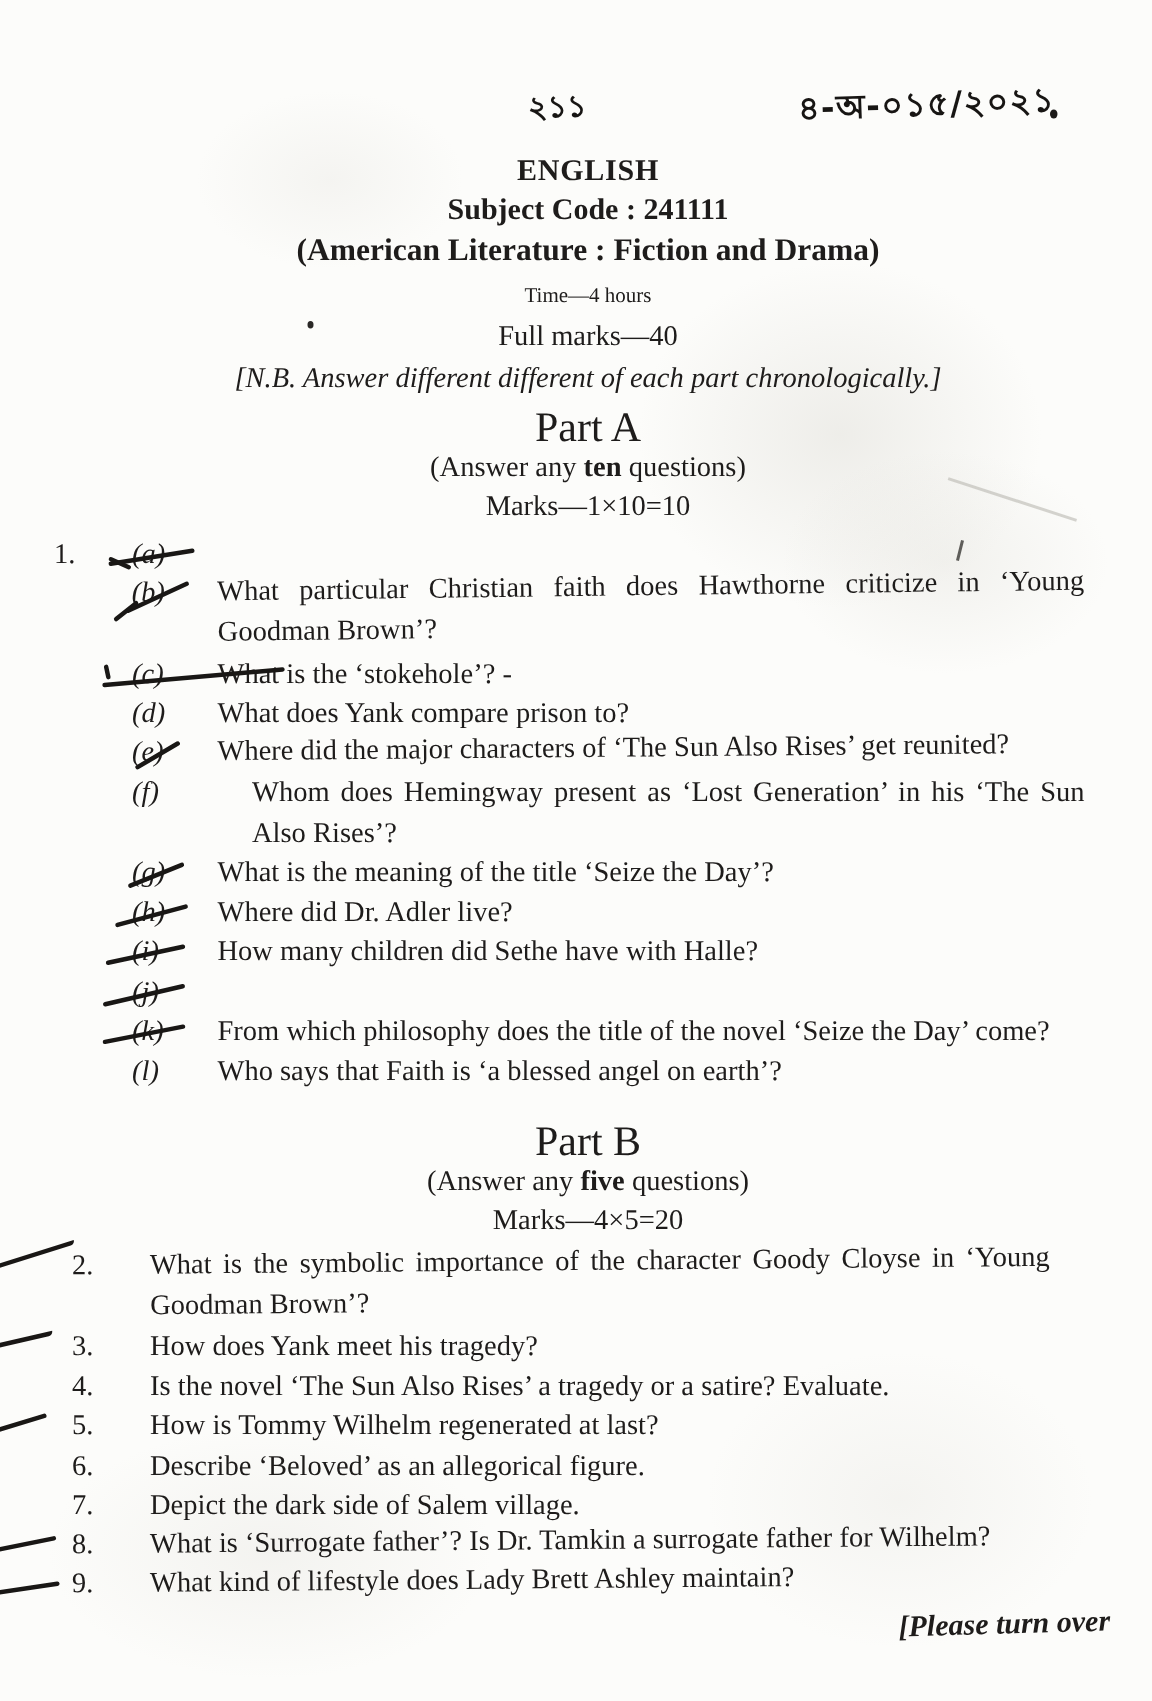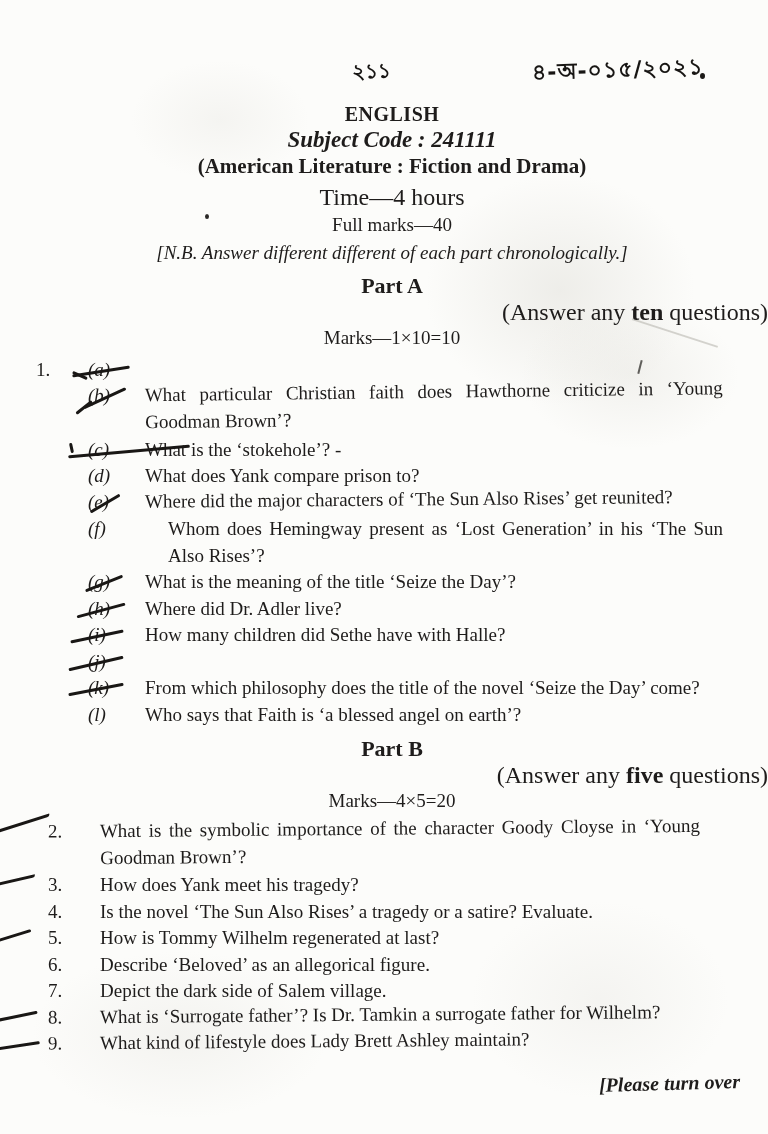--- a/index.html
+++ b/index.html
@@ -23,27 +23,27 @@
     position:absolute;
     font-family:"DejaVu Sans",sans-serif;
     font-weight:700;color:#171513;
   }
   .hw-center{left:352px;top:56px;font-size:20px;transform:rotate(-1.5deg);}
   .hw-right{left:532px;top:52px;font-size:22px;transform:rotate(-2deg);letter-spacing:1px;}
 
   .doc{position:absolute;left:0;top:0;width:768px;padding-top:101px;}
   .c{text-align:center;padding-left:16px;}
   .t-english{font-size:20px;font-weight:bold;line-height:26px;letter-spacing:.5px;}
-  .t-code{font-size:23px;font-weight:bold;line-height:26px;font-style:italic;}
+  .t-code{font-size:20px;font-weight:bold;line-height:26px;}
   .t-sub{font-size:21px;font-weight:bold;line-height:27px;}
-  .t-time{font-size:24px;line-height:27px;margin-top:4px;}
+  .t-time{font-size:14px;line-height:27px;margin-top:4px;}
   .t-marks{font-size:19px;line-height:27px;}
   .t-nb{font-size:19px;font-style:italic;line-height:27px;margin-top:1px;}
-  .part-title{font-size:22px;font-weight:bold;line-height:27px;margin-top:6px;}
-  .part-instr{font-size:24px;line-height:26px;text-align:right;}
+  .part-title{font-size:28px;font-weight:normal;line-height:27px;margin-top:6px;}
+  .part-instr{font-size:19px;line-height:26px;}
   .part-marks{font-size:19px;line-height:26px;}
 
   .qa-list{margin-top:6px;}
   .qrow{display:flex;font-size:19px;line-height:26.5px;}
   .qa .qnum{width:52px;padding-left:36px;flex:none;}
   .qa .qlabel{width:57px;flex:none;font-style:italic;position:relative;}
   .qa .qtext{white-space:nowrap;}
   .qa .qtext.wrap{white-space:normal;text-align:justify;max-width:578px;}
   .qa .qtext.wrap-f{white-space:normal;text-align:justify;max-width:555px;margin-left:23px;}
 
@@ -186,21 +186,21 @@
       </div>
 
       <div class="qrow">
         <span class="qnum"></span>
         <span class="qlabel"><span>(l)</span></span>
         <span class="qtext">Who says that Faith is ‘a blessed angel on earth’?</span>
       </div>
 
     </div>
 
-    <div class="c part-title" style="margin-top:7px;">Part B</div>
+    <div class="c part-title" style="margin-top:20px;">Part B</div>
     <div class="c part-instr"><span>(Answer any </span><b>five</b><span> questions)</span></div>
     <div class="c part-marks">Marks—4×5=20</div>
 
     <div class="qb-list qb">
 
       <div class="qrow tilt-up2">
         <span class="qnum"><span>2.</span><i class="strike s2"></i></span>
         <span class="qtext wrap-2">What is the symbolic importance of the character Goody Cloyse in ‘Young Goodman Brown’?</span>
       </div>
 

